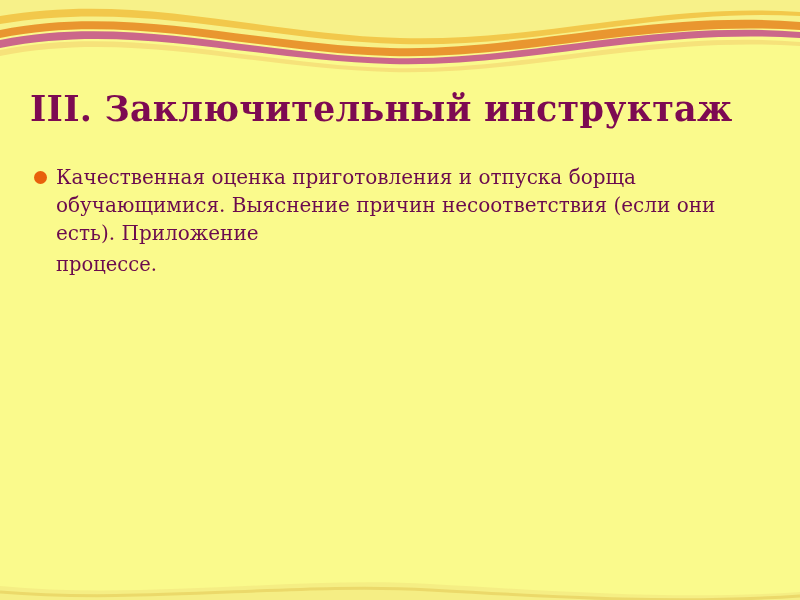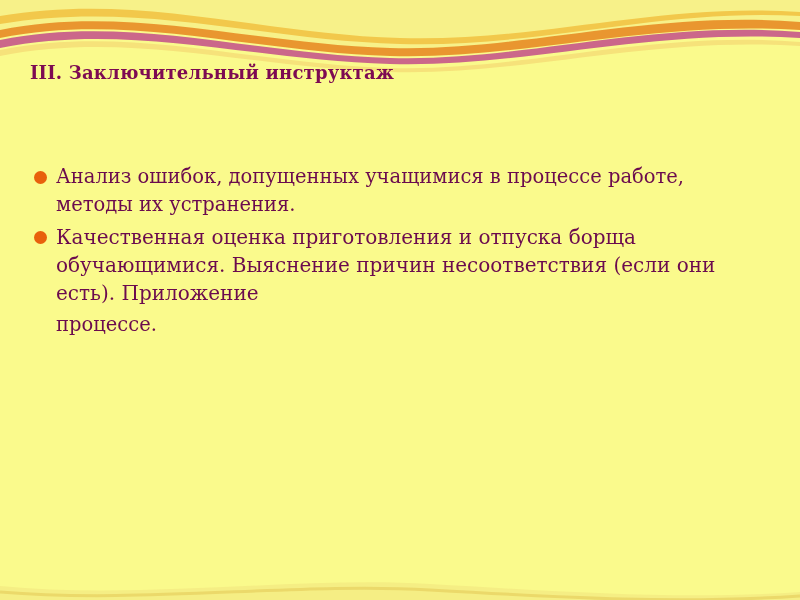--- a/index.html
+++ b/index.html
@@ -24,25 +24,25 @@
     position: absolute;
     left: 0;
     top: 0;
     width: 800px;
     height: 600px;
     pointer-events: none;
   }
   .title {
     position: absolute;
     left: 30px;
-    top: 62px;
+    top: 88px;
     width: 740px;
     font-family: "DejaVu Serif", serif;
     font-weight: bold;
-    font-size: 18px;
+    font-size: 35px;
     color: #7D0A52;
     letter-spacing: 0.2px;
   }
   .bullets {
     position: absolute;
     left: 34px;
     top: 163px;
     width: 730px;
   }
   .bullet-row {
@@ -84,24 +84,20 @@
     <path d="M0,50 C130,24 250,64 390,68 C520,72 650,30 800,42 L800,46 C650,36 520,76 390,72 C250,68 130,30 0,56 Z" fill="#F6E27A"></path>
 
     <path d="M0,586 C140,600 300,576 430,584 C570,592 680,600 800,592 L800,600 L0,600 Z" fill="#F5EE84"></path>
     <path d="M0,592 C140,604 300,582 430,590 C570,598 680,604 800,596" fill="none" stroke="#EBD96A" stroke-width="3"></path>
   </svg>
 
   <div class="title">III. Заключительный инструктаж</div>
 
   <div class="bullets">
 
-    <div class="bullet-row">
-      <span class="bullet-dot"></span>
-      <span class="bullet-text">Анализ ошибок, допущенных учащимися в процессе работе, методы их устранения.</span>
-    </div>
 
 
 
     <div class="bullet-row">
       <span class="bullet-dot"></span>
       <span class="bullet-text wide"> Качественная оценка приготовления и отпуска борща обучающимися.  Выяснение причин несоответствия (если они есть). Приложение</span>
     </div>
 
 
     <div class="bullet-row">

